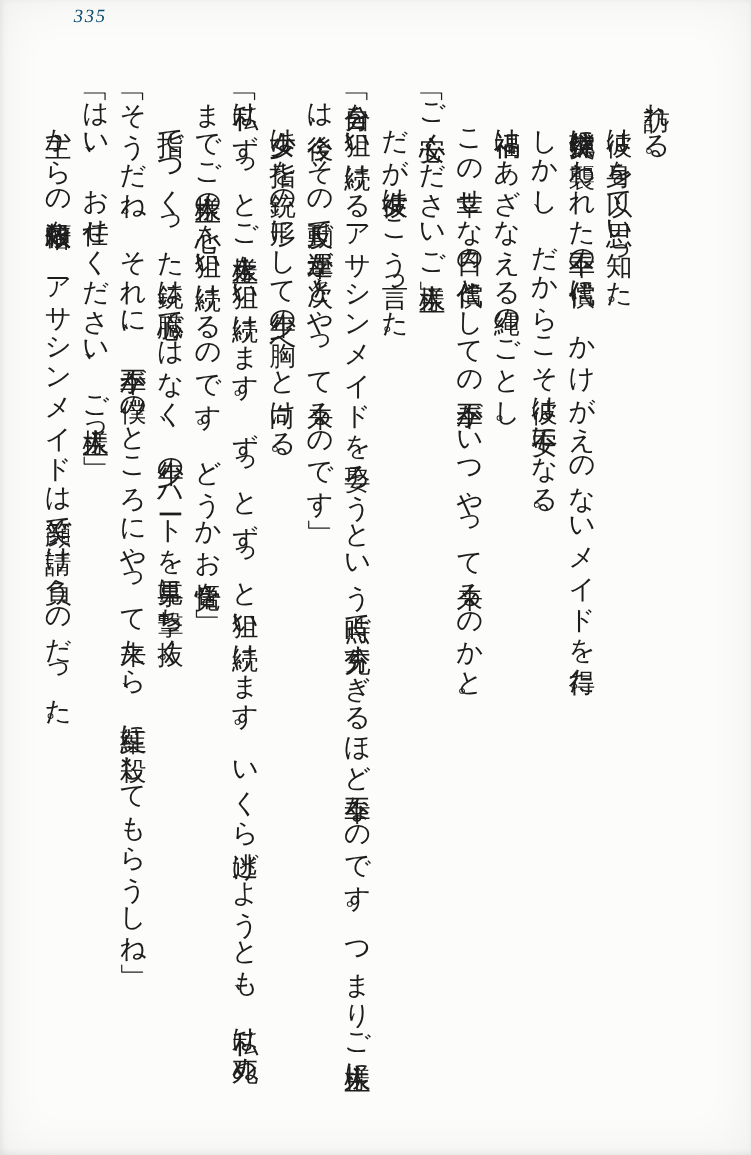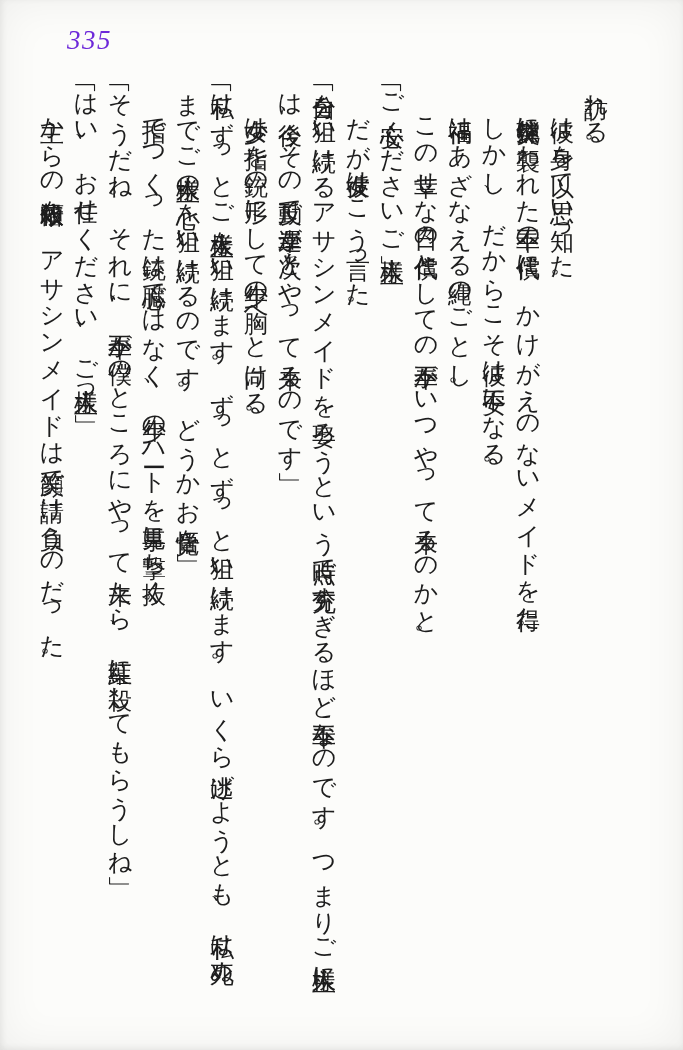--- a/index.html
+++ b/index.html
@@ -17,26 +17,26 @@
     width: 683px;
     height: 1050px;
     background: #fcfcfa;
     
     box-shadow: inset 0 0 45px rgba(0,0,0,0.06),
                 inset 3px 0 6px rgba(0,0,0,0.04),
                 inset 0 -3px 6px rgba(0,0,0,0.04);
   }
   .page-number {
     position: absolute;
-    top: 25px;
+    top: 5px;
     left: 67px;
     font-style: italic;
-    font-size: 27px;
+    font-size: 17px;
     letter-spacing: 1.5px;
-    color: #6d28d9;
+    color: #0c4a6e;
   }
   .text-block {
     position: absolute;
     top: 77px;
     right: 70px;
     height: 918px;            
     writing-mode: vertical-rl;
     text-orientation: mixed;
     font-size: 24px;
     line-height: 34px;        

